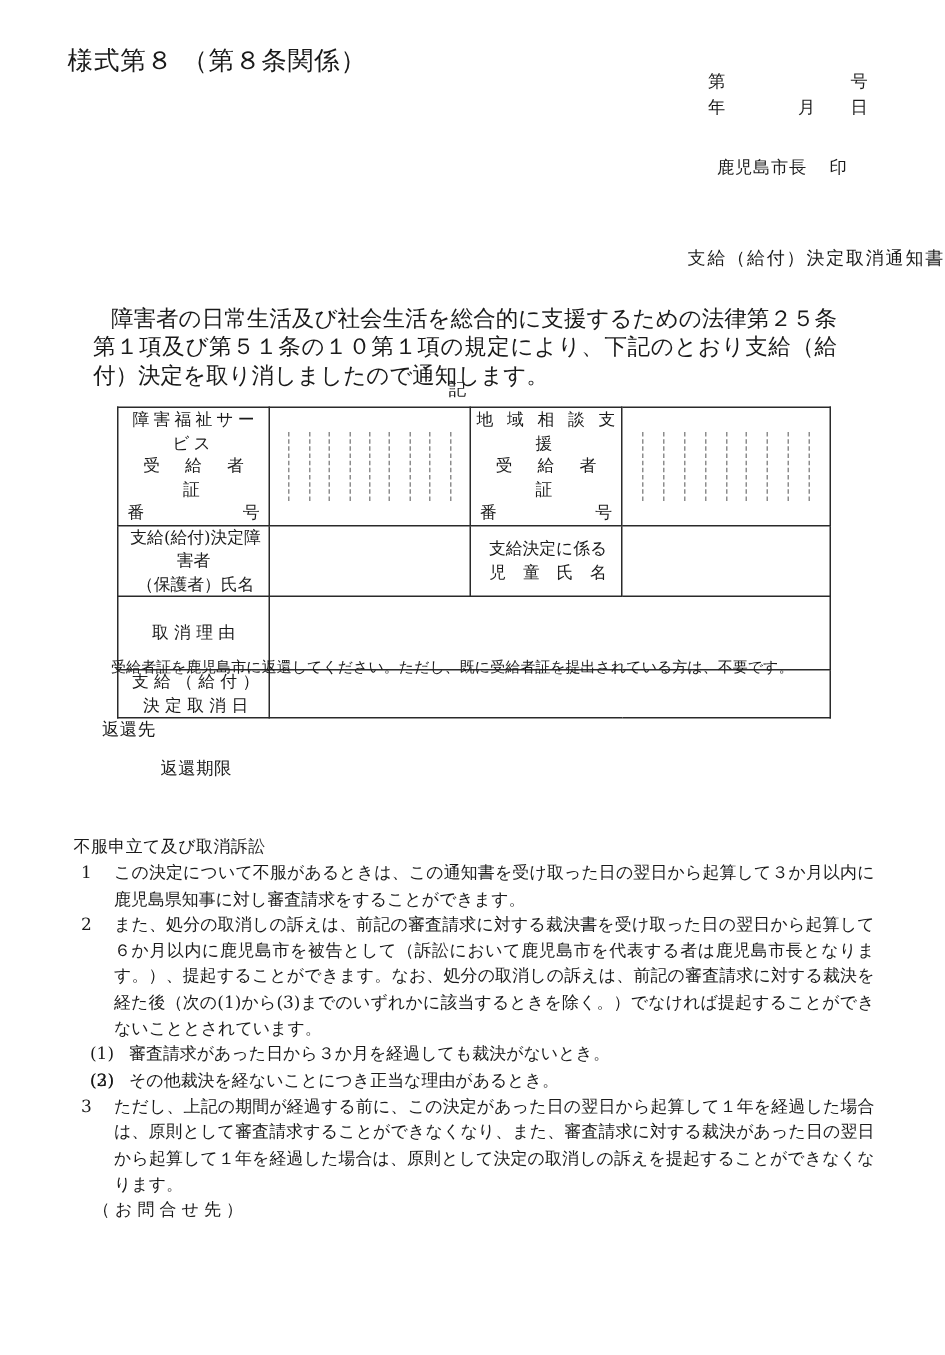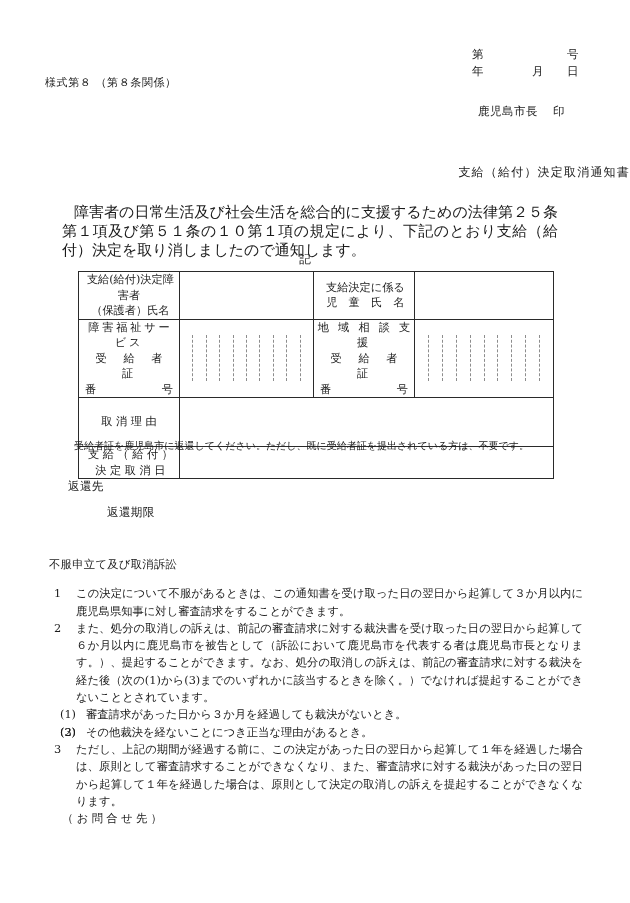--- a/index.html
+++ b/index.html
@@ -17,24 +17,23 @@
     height: 903px;
     background: #ffffff;
     overflow: hidden;
   }
 
   
   .form-code {
     position: absolute;
     left: 45px;
     top: 29px;
-    font-size: 11px;
+    font-size: 17px;
     letter-spacing: 0.6px;
     white-space: nowrap;
-    margin-top: 46px;
   }
   .issue-block {
     position: absolute;
     left: 440px;
     top: 47px;
     width: 160px;
     font-size: 11.5px;
   }
   .issue-line {
     position: relative;
@@ -167,21 +166,21 @@
   .appeals {
     position: absolute;
     left: 49px;
     top: 556px;
     width: 534px;
     font-size: 11.3px;
     line-height: 17.3px;
   }
   .appeals-heading {
     letter-spacing: 0.3px;
-    margin-bottom: 12px;
+    margin-bottom: 0px;
   }
   .appeal-item {
     position: relative;
     padding-left: 27px;
     text-align: justify;
     text-justify: inter-character;
   }
   .appeal-item > .marker {
     position: absolute;
     left: 5px;
@@ -235,33 +234,20 @@
 
   <table class="form-table">
     <colgroup>
       <col style="width:101px">
       <col style="width:134px">
       <col style="width:101px">
       <col style="width:139px">
     </colgroup>
     <tbody>
       <tr>
-        <td class="lbl" style="height:30px">
-          <span class="sp" style="letter-spacing:0">支給(給付)決定障害者</span>
-          <span class="sp" style="letter-spacing:0">（保護者）氏名</span>
-        </td>
-        <td class="blank-cell"></td>
-        <td class="lbl">
-          <span class="sp" style="letter-spacing:0">支給決定に係る</span>
-          <span class="sp" style="letter-spacing:0">児　童　氏　名</span>
-        </td>
-        <td class="blank-cell"></td>
-      </tr>
-
-      <tr>
         <td class="lbl">
           <span class="sp">障害福祉サービス</span>
           <span class="sp">受　給　者　証</span>
           <span class="spread">
               <span>番</span>
               <span>号</span>
             </span>
         </td>
         <td class="num-field">
           <div class="num-grid">
@@ -295,20 +281,33 @@
               <div class="num-cell"></div>
               <div class="num-cell"></div>
               <div class="num-cell"></div>
               <div class="num-cell"></div>
               <div class="num-cell"></div>
             </div>
         </td>
       </tr>
 
       <tr>
+        <td class="lbl" style="height:30px">
+          <span class="sp" style="letter-spacing:0">支給(給付)決定障害者</span>
+          <span class="sp" style="letter-spacing:0">（保護者）氏名</span>
+        </td>
+        <td class="blank-cell"></td>
+        <td class="lbl">
+          <span class="sp" style="letter-spacing:0">支給決定に係る</span>
+          <span class="sp" style="letter-spacing:0">児　童　氏　名</span>
+        </td>
+        <td class="blank-cell"></td>
+      </tr>
+
+      <tr>
         <td class="lbl" style="height:48px">取 消 理 由</td>
         <td class="blank-cell" colspan="3"></td>
       </tr>
 
       <tr>
         <td class="lbl" style="height:30px">
           <span class="sp" style="letter-spacing:0">支 給 （ 給 付 ）</span>
           <span class="sp" style="letter-spacing:0">決 定 取 消 日</span>
         </td>
         <td class="blank-cell" colspan="3"></td>

